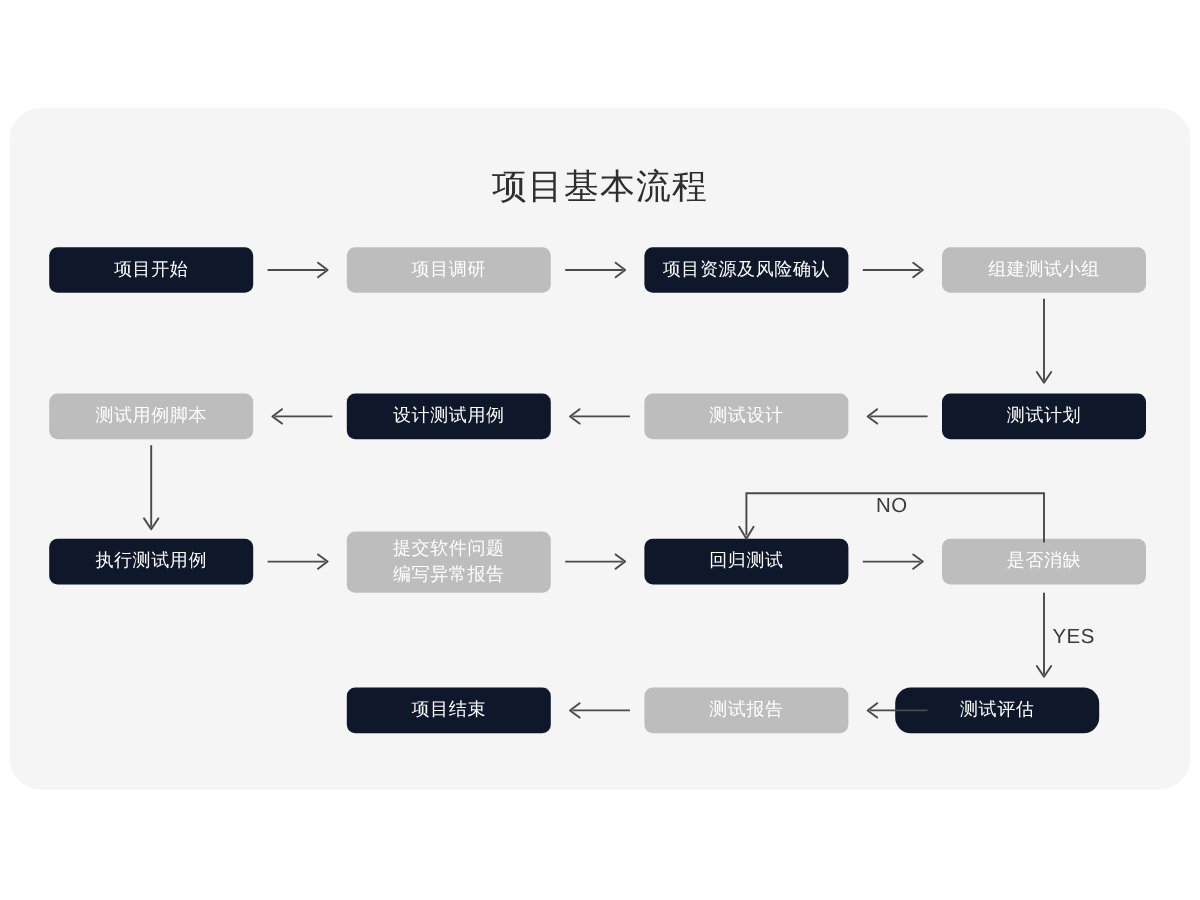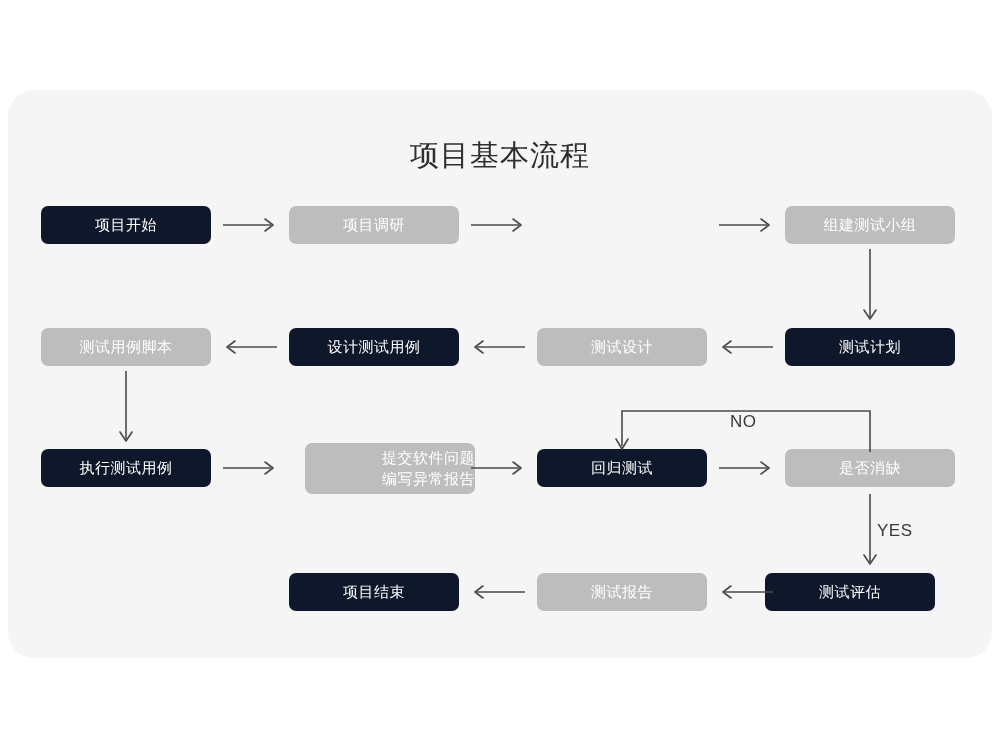--- a/index.html
+++ b/index.html
@@ -86,20 +86,23 @@
   <div class="diagram-title">项目基本流程</div>
 
   <div class="node purple" style="left:41px;  top:206px; width:170px; height:38px;">
     <span class="label">项目开始</span>
   </div>
 
   <div class="node gray" style="left:289px; top:206px; width:170px; height:38px;">
     <span class="label">项目调研</span>
   </div>
 
+  <div class="node purple" style="left:537px; top:206px; width:170px; height:38px;">
+    <span class="label">项目资源及风险确认</span>
+  </div>
 
   <div class="node gray" style="left:785px; top:206px; width:170px; height:38px;">
     <span class="label">组建测试小组</span>
   </div>
 
   <div class="node gray" style="left:41px;  top:328px; width:170px; height:38px;">
     <span class="label">测试用例脚本</span>
   </div>
 
   <div class="node purple" style="left:289px; top:328px; width:170px; height:38px;">
@@ -111,42 +114,42 @@
   </div>
 
   <div class="node purple" style="left:785px; top:328px; width:170px; height:38px;">
     <span class="label">测试计划</span>
   </div>
 
   <div class="node purple" style="left:41px;  top:449px; width:170px; height:38px;justify-content:center;">
     <span class="label">执行测试用例</span>
   </div>
 
-  <div class="node gray" style="left:305px; top:443px; width:170px; height:51px;justify-content:flex-end;">
+  <div class="node gray" style="left:289px; top:443px; width:170px; height:51px;">
     <span class="label">提交软件问题
 编写异常报告</span>
   </div>
 
   <div class="node purple" style="left:537px; top:449px; width:170px; height:38px;">
     <span class="label">回归测试</span>
   </div>
 
   <div class="node gray" style="left:785px; top:449px; width:170px; height:38px;">
     <span class="label">是否消缺</span>
   </div>
 
   <div class="node purple" style="left:289px; top:573px; width:170px; height:38px;">
     <span class="label">项目结束</span>
   </div>
 
   <div class="node gray" style="left:537px; top:573px; width:170px; height:38px;">
     <span class="label">测试报告</span>
   </div>
 
-  <div class="node purple" style="left:765px; top:573px; width:170px; height:38px;">
+  <div class="node purple" style="left:746px; top:573px; width:170px; height:38px;border-radius:13px;">
     <span class="label">测试评估</span>
   </div>
 
   <div class="conn" style="left:221px; top:213px; width:58px; height:24px;">
     <svg width="58" height="24" viewBox="0 0 58 24">
       <path d="M2 12 H50" stroke="#4a4a4a" stroke-width="1.6" fill="none"></path>
       <path d="M44 6 L52 12 L44 18" stroke="#4a4a4a" stroke-width="1.6" fill="none" stroke-linecap="round" stroke-linejoin="round"></path>
     </svg>
   </div>
 

